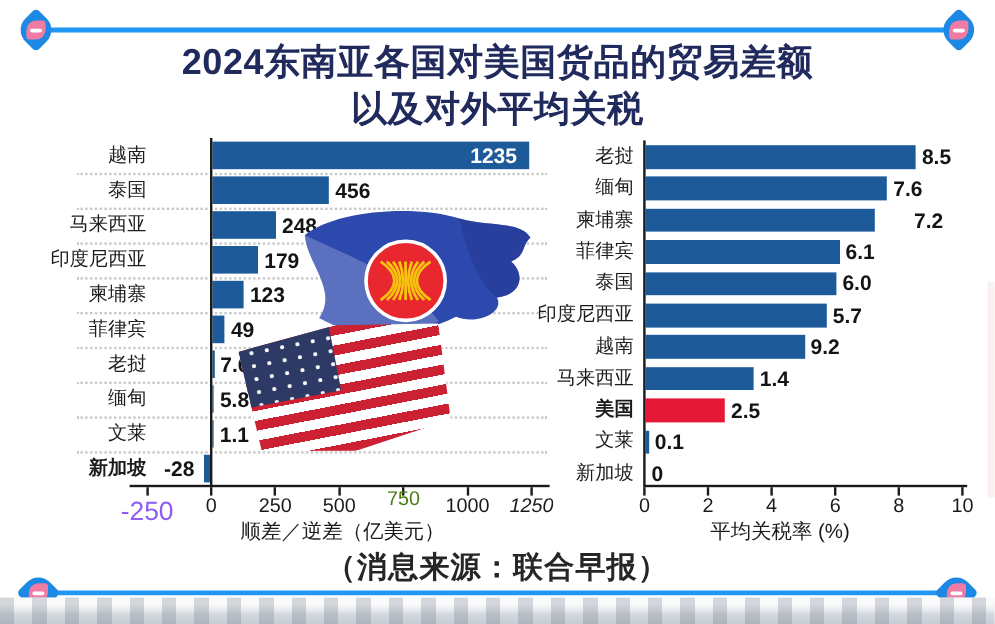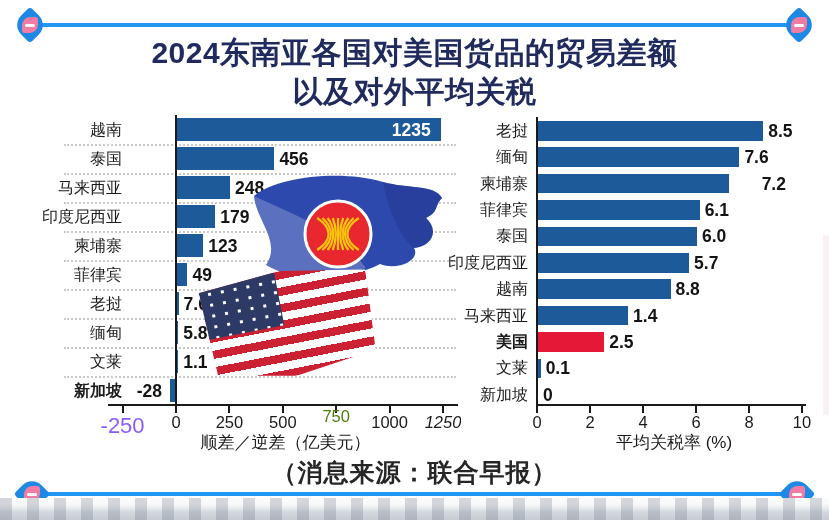--- a/index.html
+++ b/index.html
@@ -166,21 +166,21 @@
       <div style="left: 538px; top: 200.2px; width: 161.65px; height: 19.5px; background: rgb(29, 90, 154); z-index: 2;"></div>
       <div style="left: 704.65px; width: 80px; text-align: left; color: rgb(20, 20, 20); top: 199.95px; height: 20px; line-height: 20px; font-size: 17.5px; font-weight: 700; z-index: 3;">6.1</div>
       <div style="left: 398px; top: 226.35px; width: 130px; height: 20px; line-height: 20px; text-align: right; font-size: 16px; font-weight: 400; color: rgb(28, 28, 28); z-index: 2;">泰国</div>
       <div style="left: 538px; top: 226.6px; width: 159px; height: 19.5px; background: rgb(29, 90, 154); z-index: 2;"></div>
       <div style="left: 702px; width: 80px; text-align: left; color: rgb(20, 20, 20); top: 226.35px; height: 20px; line-height: 20px; font-size: 17.5px; font-weight: 700; z-index: 3;">6.0</div>
       <div style="left: 398px; top: 252.75px; width: 130px; height: 20px; line-height: 20px; text-align: right; font-size: 16px; font-weight: 400; color: rgb(28, 28, 28); z-index: 2;">印度尼西亚</div>
       <div style="left: 538px; top: 253px; width: 151.05px; height: 19.5px; background: rgb(29, 90, 154); z-index: 2;"></div>
       <div style="left: 694.05px; width: 80px; text-align: left; color: rgb(20, 20, 20); top: 252.75px; height: 20px; line-height: 20px; font-size: 17.5px; font-weight: 700; z-index: 3;">5.7</div>
       <div style="left: 398px; top: 279.15px; width: 130px; height: 20px; line-height: 20px; text-align: right; font-size: 16px; font-weight: 400; color: rgb(28, 28, 28); z-index: 2;">越南</div>
       <div style="left: 538px; top: 279.4px; width: 132.5px; height: 19.5px; background: rgb(29, 90, 154); z-index: 2;"></div>
-      <div style="left: 675.5px; width: 80px; text-align: left; color: rgb(20, 20, 20); top: 279.15px; height: 20px; line-height: 20px; font-size: 17.5px; font-weight: 700; z-index: 3;">8.8</div>
+      <div style="left: 675.5px; width: 80px; text-align: left; color: rgb(20, 20, 20); top: 279.15px; height: 20px; line-height: 20px; font-size: 17.5px; font-weight: 700; z-index: 3;">9.2</div>
       <div style="left: 398px; top: 305.55px; width: 130px; height: 20px; line-height: 20px; text-align: right; font-size: 16px; font-weight: 400; color: rgb(28, 28, 28); z-index: 2;">马来西亚</div>
       <div style="left: 538px; top: 305.8px; width: 90.1px; height: 19.5px; background: rgb(29, 90, 154); z-index: 2;"></div>
       <div style="left: 633.1px; width: 80px; text-align: left; color: rgb(20, 20, 20); top: 305.55px; height: 20px; line-height: 20px; font-size: 17.5px; font-weight: 700; z-index: 3;">1.4</div>
       <div style="left: 398px; top: 331.95px; width: 130px; height: 20px; line-height: 20px; text-align: right; font-size: 16px; font-weight: 700; color: rgb(28, 28, 28); z-index: 2;">美国</div>
       <div style="left: 538px; top: 332.2px; width: 66.25px; height: 19.5px; background: rgb(229, 25, 55); z-index: 2;"></div>
       <div style="left: 609.25px; width: 80px; text-align: left; color: rgb(20, 20, 20); top: 331.95px; height: 20px; line-height: 20px; font-size: 17.5px; font-weight: 700; z-index: 3;">2.5</div>
       <div style="left: 398px; top: 358.35px; width: 130px; height: 20px; line-height: 20px; text-align: right; font-size: 16px; font-weight: 400; color: rgb(28, 28, 28); z-index: 2;">文莱</div>
       <div style="left: 538px; top: 358.6px; width: 2.65px; height: 19.5px; background: rgb(29, 90, 154); z-index: 2;"></div>
       <div style="left: 545.65px; width: 80px; text-align: left; color: rgb(20, 20, 20); top: 358.35px; height: 20px; line-height: 20px; font-size: 17.5px; font-weight: 700; z-index: 3;">0.1</div>
       <div style="left: 398px; top: 384.75px; width: 130px; height: 20px; line-height: 20px; text-align: right; font-size: 16px; font-weight: 400; color: rgb(28, 28, 28); z-index: 2;">新加坡</div>
@@ -195,21 +195,21 @@
       <div style="left: 608px; top: 413px; width: 70px; text-align: center; font-size: 16.5px; color: rgb(26, 26, 26); z-index: 4;">4</div>
       <div style="left: 695px; top: 406px; width: 2px; height: 7px; background: rgb(26, 26, 26); z-index: 4;"></div>
       <div style="left: 661px; top: 413px; width: 70px; text-align: center; font-size: 16.5px; color: rgb(26, 26, 26); z-index: 4;">6</div>
       <div style="left: 748px; top: 406px; width: 2px; height: 7px; background: rgb(26, 26, 26); z-index: 4;"></div>
       <div style="left: 714px; top: 413px; width: 70px; text-align: center; font-size: 16.5px; color: rgb(26, 26, 26); z-index: 4;">8</div>
       <div style="left: 801px; top: 406px; width: 2px; height: 7px; background: rgb(26, 26, 26); z-index: 4;"></div>
       <div style="left: 767px; top: 413px; width: 70px; text-align: center; font-size: 16.5px; color: rgb(26, 26, 26); z-index: 4;">10</div>
     </div>
 
   <div class="x-axis-title" style="left:158px;top:431px;width:255px;">顺差／逆差（亿美元）</div>
-  <div class="x-axis-title" style="left:549px;top:431px;width:250px;">平均关税率 (%)</div>
+  <div class="x-axis-title" style="left:525px;top:431px;width:250px;">平均关税率 (%)</div>
 
   <div id="source-note">（消息来源：联合早报）</div>
 
   <div class="divider" style="left:42px;top:492px;width:744px;height:4px;"></div>
   <div class="orn v" style="left:19px;top:481px;">
     <div class="outer"></div>
     <div class="inner"></div>
     <div class="slit"></div>
   </div>
   <div class="orn v" style="left:784px;top:481px;">

